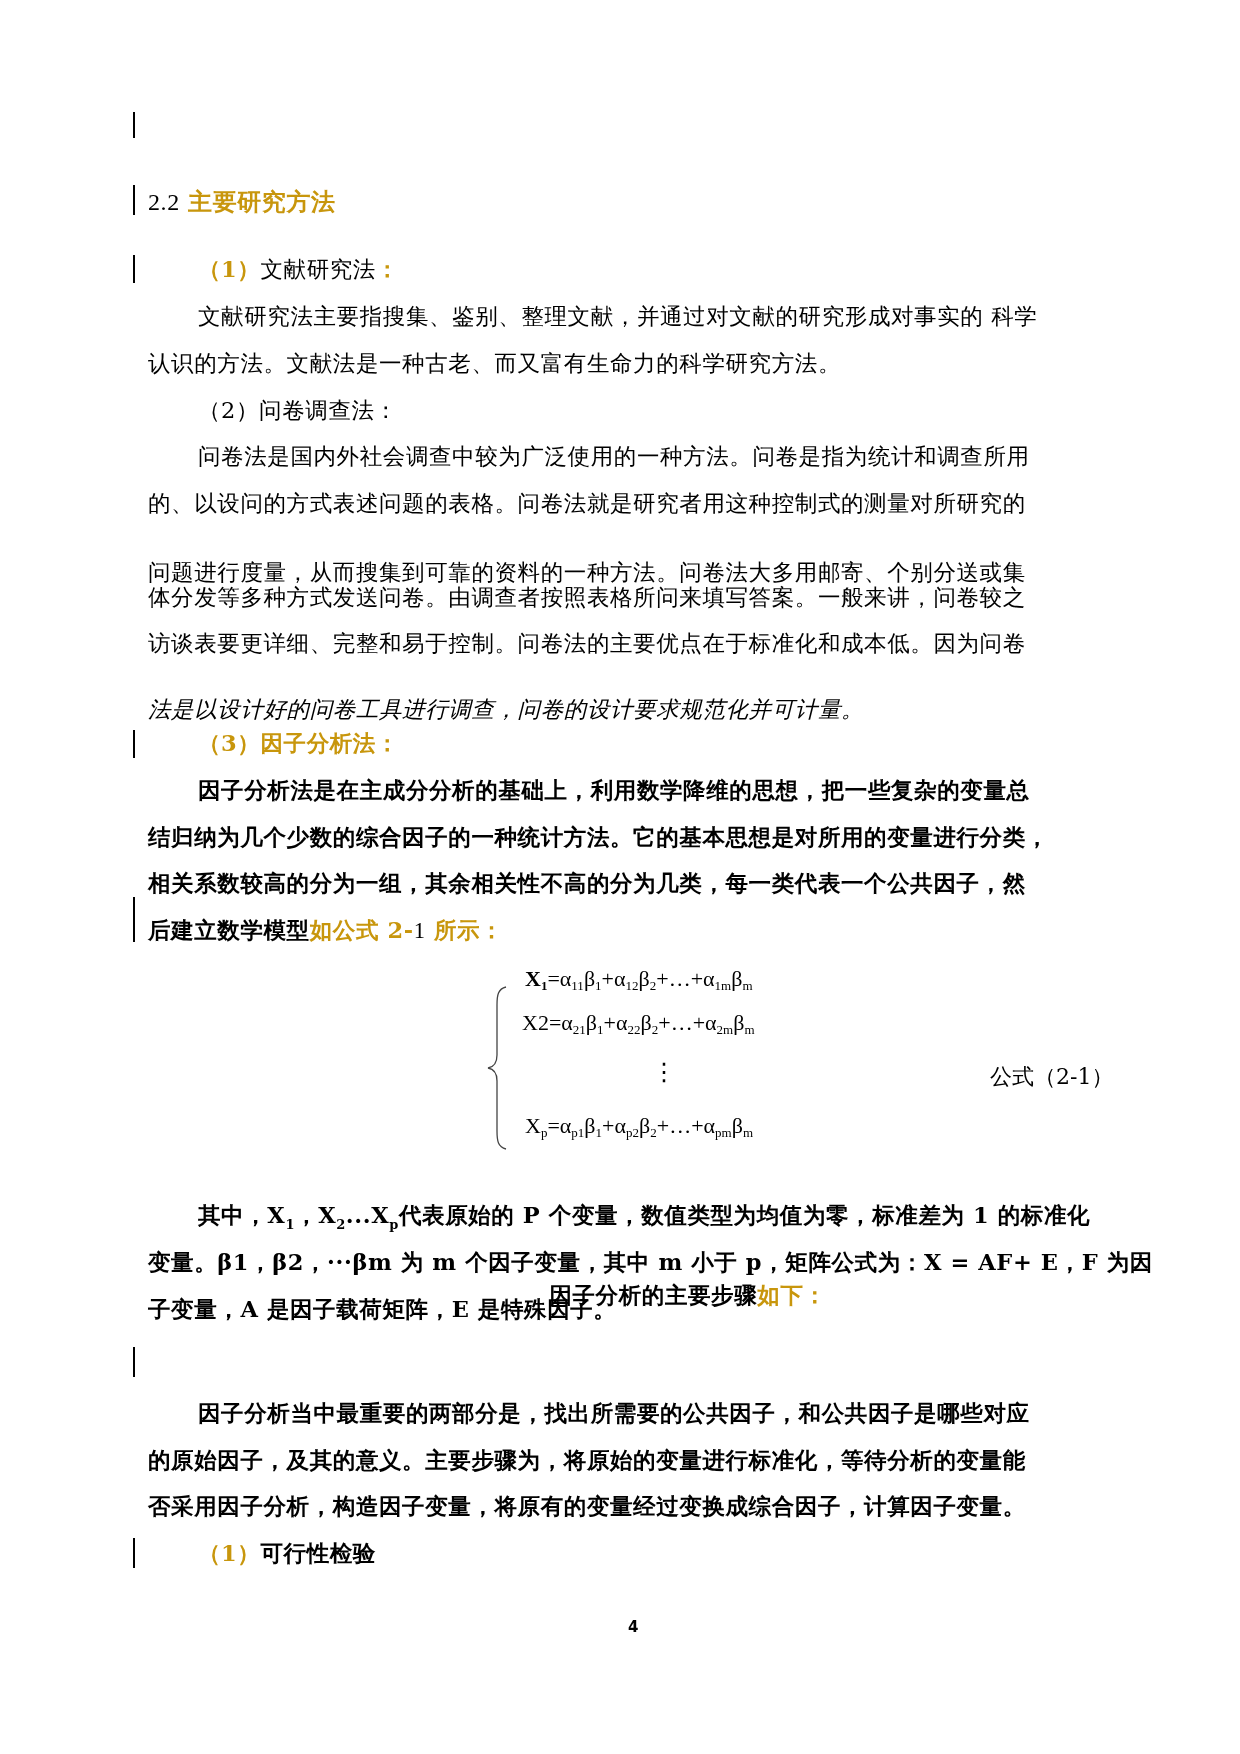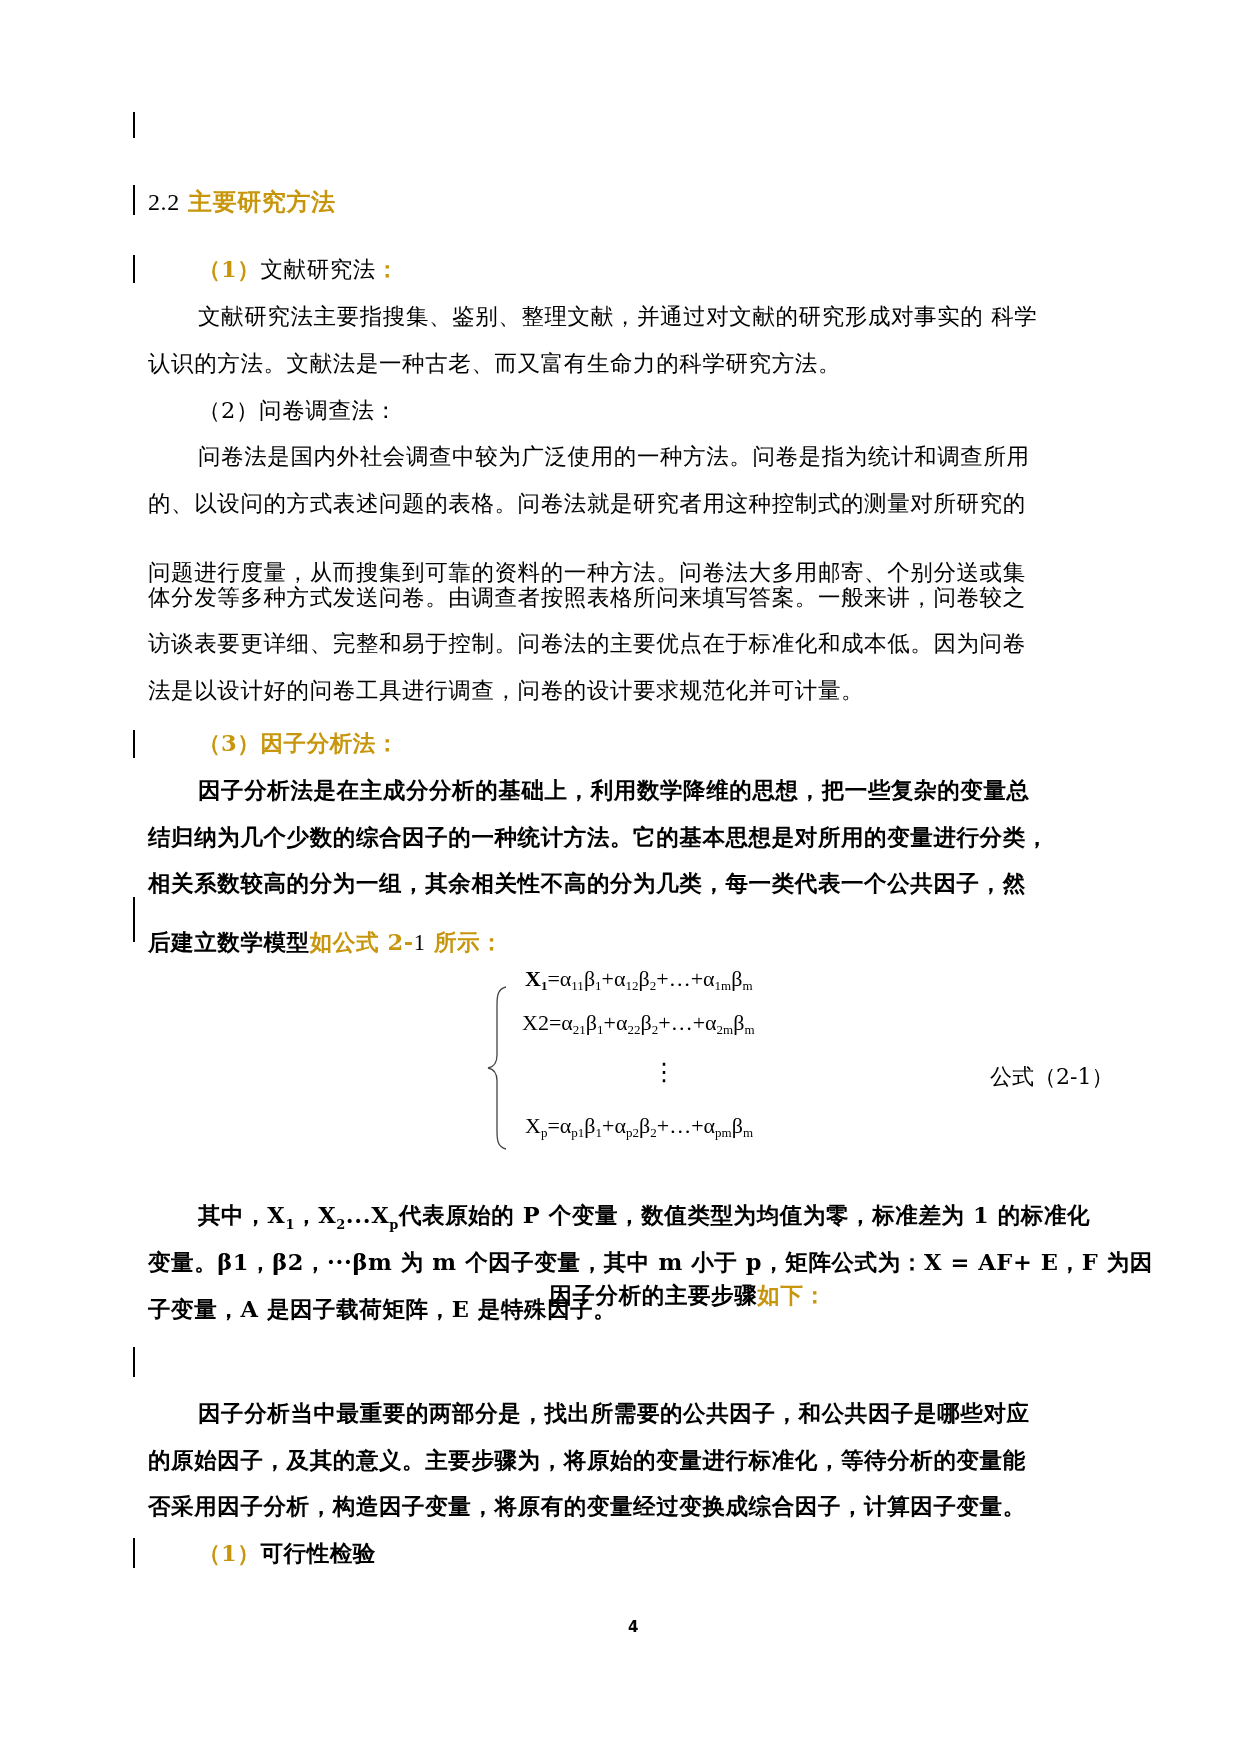--- a/index.html
+++ b/index.html
@@ -46,27 +46,27 @@
   </div>
   <div class="line" style="top:348px;">认识的方法。文献法是一种古老、而又富有生命力的科学研究方法。</div>
   <div class="line indent" style="top:301px;">文献研究法主要指搜集、鉴别、整理文献，并通过对文献的研究形成对事实的 科学</div>
 
   <div class="line indent" style="top:395px;">（2）问卷调查法：</div>
   <div class="line" style="top:488px;">的、以设问的方式表述问题的表格。问卷法就是研究者用这种控制式的测量对所研究的</div>
   <div class="line indent" style="top:441px;">问卷法是国内外社会调查中较为广泛使用的一种方法。问卷是指为统计和调查所用</div>
   <div class="line" style="top:535px;margin-top:22px;">问题进行度量，从而搜集到可靠的资料的一种方法。问卷法大多用邮寄、个别分送或集</div>
   <div class="line" style="top:582px;">体分发等多种方式发送问卷。由调查者按照表格所问来填写答案。一般来讲，问卷较之</div>
   <div class="line" style="top:628px;">访谈表要更详细、完整和易于控制。问卷法的主要优点在于标准化和成本低。因为问卷</div>
-  <div class="line" style="top:675px;">法是以设计好的问卷工具进行调查，问卷的设计要求规范化并可计量。</div>
+  <div class="line" style="top:694px;font-style:italic;">法是以设计好的问卷工具进行调查，问卷的设计要求规范化并可计量。</div>
 
   <div class="line indent gold" style="top:728px;">（3）因子分析法：</div>
   <div class="line indent bold" style="top:775px;">因子分析法是在主成分分析的基础上，利用数学降维的思想，把一些复杂的变量总</div>
   <div class="line bold" style="top:822px;">结归纳为几个少数的综合因子的一种统计方法。它的基本思想是对所用的变量进行分类，</div>
   <div class="line bold" style="top:868px;">相关系数较高的分为一组，其余相关性不高的分为几类，每一类代表一个公共因子，然</div>
-  <div class="line bold" style="top:915px;margin-top:12px;">
+  <div class="line bold" style="top:915px;">
     <span>后建立数学模型</span><span class="gold">如公式 2-</span><span class="lit" style="font-weight:normal;">1</span><span class="gold"> 所示：</span>
   </div>
 
   <svg class="brace" viewBox="0 0 22 165">
     <path d="M20 2 C12 4 11 10 11 20 L11 70 C11 78 8 82 2 83 C8 84 11 88 11 96 L11 146 C11 156 12 162 20 164" fill="none" stroke="#444" stroke-width="1.3"></path>
   </svg>
 
   <div class="formula" style="left:525px;top:965px;text-align:center;">
     <b><span>X</span><sub>1</sub></b><span>=</span><span>α</span><sub>11</sub><span>β</span><sub>1</sub><span>+</span><span>α</span><sub>12</sub><span>β</span><sub>2</sub><span>+</span><span>…</span><span>+</span><span>α</span><sub>1m</sub><span>β</span><sub>m</sub>
   </div>

